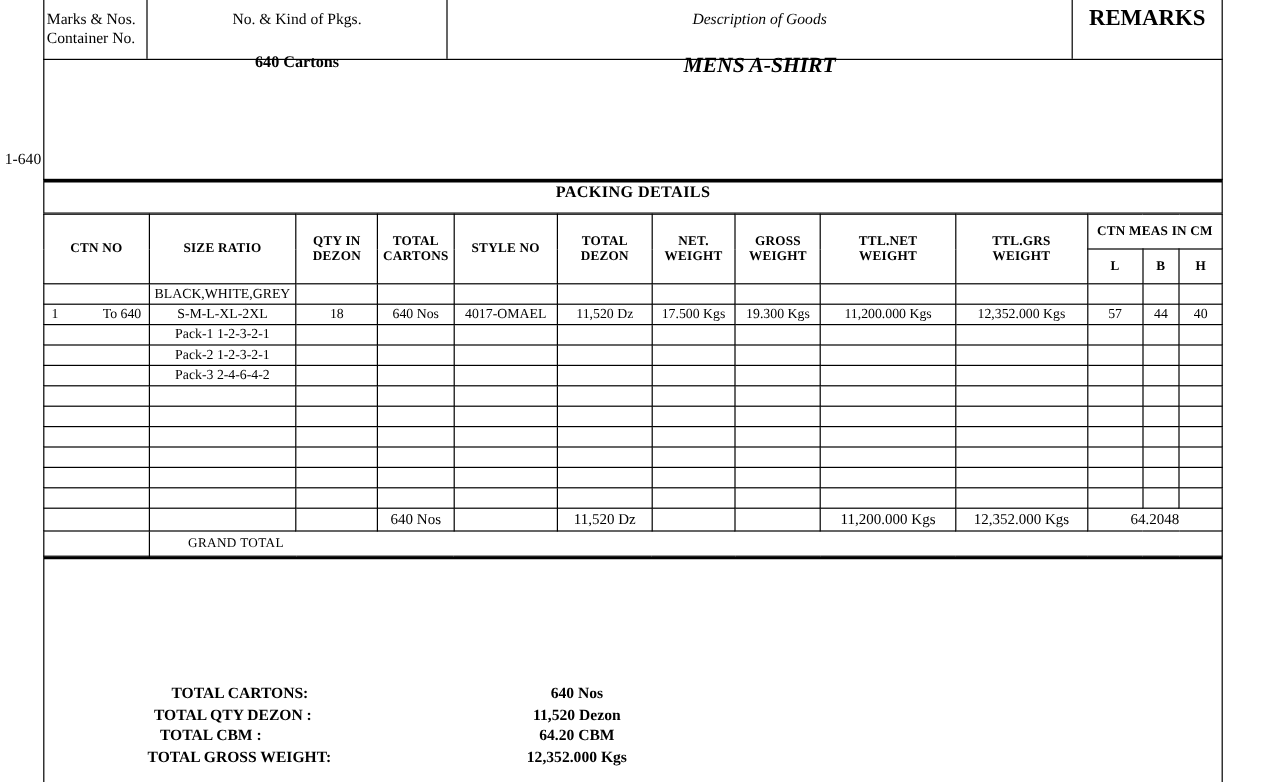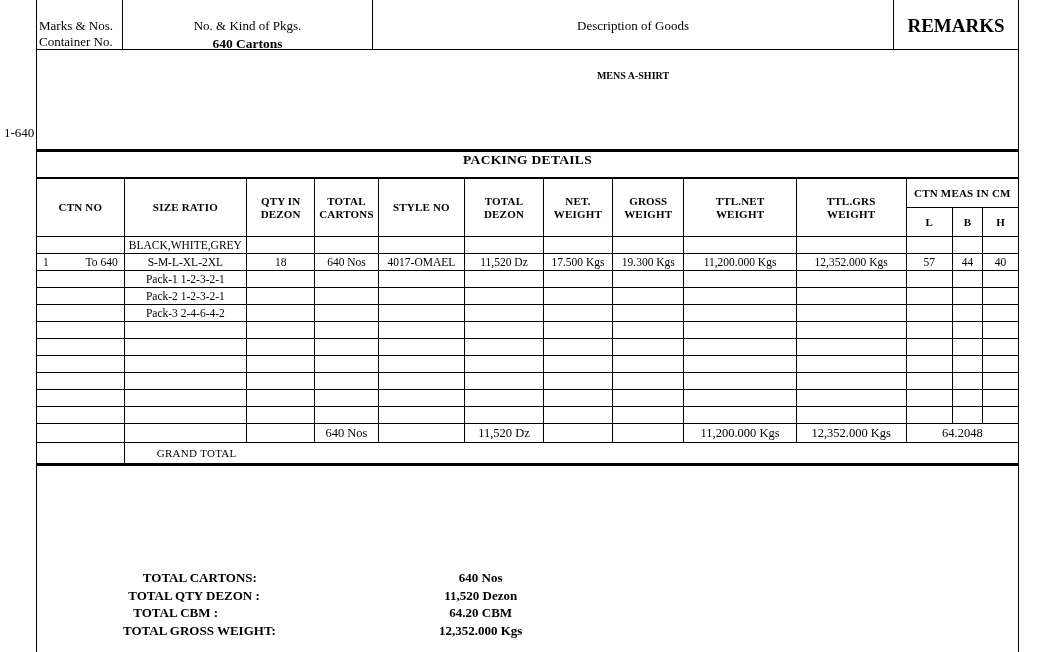--- a/index.html
+++ b/index.html
@@ -26,34 +26,34 @@
     display: flex;
     width: 983px;
     border-left: 1px solid #000;
     border-right: 1px solid #000;
     border-bottom: 1px solid #000;
     box-sizing: border-box;
     height: 50px;
   }
   .top-cell {
     box-sizing: border-box;
-    padding-top: 18px;
+    padding-top: 8px;
     text-align: center;
     font-size: 13px;
     line-height: 16px;
   }
   .c-marks  { width: 86px; border-right: 1px solid #000; text-align: left; padding-left: 2px;}
   .c-pkgs   { width: 250px; border-right: 1px solid #000; }
-  .c-desc   { width: 521px; border-right: 1px solid #000; }
+  .c-desc   { width: 521px; border-right: 1px solid #000; font-style: italic; }
   .c-rem    { width: 124px; }
   .bold { font-weight: bold; }
 
-  .pkgs-qty { font-weight: bold; font-size: 13.5px; margin-top: 2px; font-family: Liberation Serif, serif; }
+  .pkgs-qty { font-weight: bold; font-size: 13.5px; margin-top: 20px; font-family: Liberation Serif, serif; }
   .desc-goods { font-size: 13px; }
-  .desc-item { font-weight: bold; font-size: 10px; margin-top: 34px; }
+  .desc-item { font-weight: bold; font-size: 18px; margin-top: 22px; }
   .rem-label { font-weight: bold; font-size: 19px; }
 
   
   .marks-row {
     display: flex;
     width: 983px;
     box-sizing: border-box;
     border-left: 1px solid #000;
     border-right: 1px solid #000;
     border-bottom: 1px solid #000;

